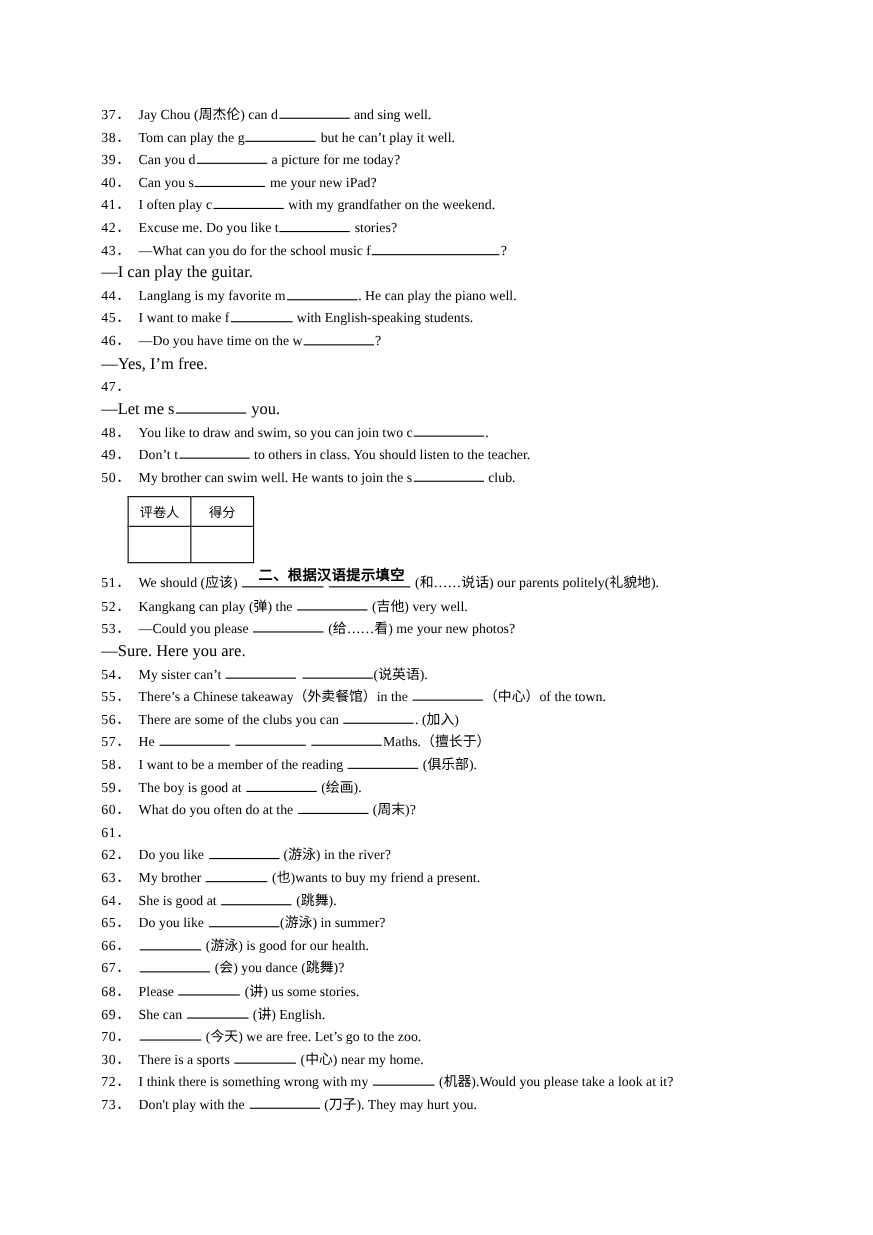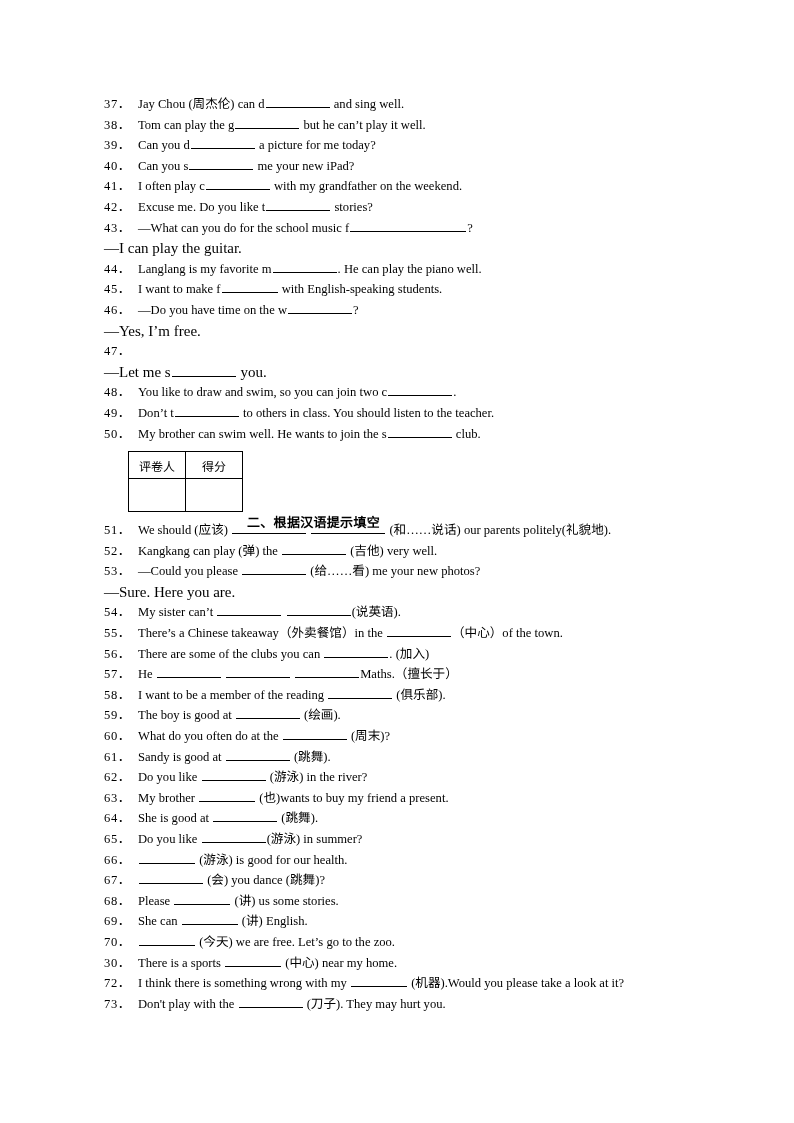--- a/index.html
+++ b/index.html
@@ -19,21 +19,21 @@
   .page {
     position: absolute;
     left: 0;
     top: 0;
     width: 794px;
     height: 1123px;
     padding: 0;
   }
   .content {
     position: absolute;
-    left: 104px;
+    left: 92px;
     top: 94px;
     width: 600px;
   }
   
   .qline {
     display: flex;
     align-items: baseline;
     font-size: 12.6px;
     line-height: 20.6px;
     white-space: nowrap;
@@ -78,21 +78,21 @@
     position: absolute;
     left: 24px;
     top: 0;
     border-collapse: collapse;
     border: 1.6px solid #000;
   }
   .score-table td {
     border: 1.6px solid #000;
     width: 56px;
     text-align: center;
-    font-family: Liberation Sans, sans-serif;
+    font-family: Liberation Mono, monospace;
     font-size: 12px;
     padding: 0;
   }
   .score-table td.head { height: 26px; }
   .score-table td.body { height: 32px; }
   .sec-title {
     position: absolute;
     left: 143px;
     top: 29px;
     font-family: "DejaVu Sans", "Liberation Sans", sans-serif;
@@ -223,21 +223,20 @@
         <div class="qline">
           <span class="qnum">59．</span>
           <span class="qtext"><span>The boy is good at </span><span class="blk l"></span><span> (绘画).</span></span>
         </div>
         <div class="qline">
           <span class="qnum">60．</span>
           <span class="qtext"><span>What do you often do at the </span><span class="blk l"></span><span> (周末)?</span></span>
         </div>
         <div class="qline">
           <span class="qnum">61．</span>
-          <span class="qtext"><span>Sandy is good at </span><span class="blk l"></span><span> (跳舞).</span></span>
         </div>
         <div class="qline">
           <span class="qnum">62．</span>
           <span class="qtext"><span>Do you like </span><span class="blk l"></span><span> (游泳) in the river?</span></span>
         </div>
         <div class="qline">
           <span class="qnum">63．</span>
           <span class="qtext"><span>My brother </span><span class="blk m"></span><span> (也)wants to buy my friend a present.</span></span>
         </div>
         <div class="qline">

